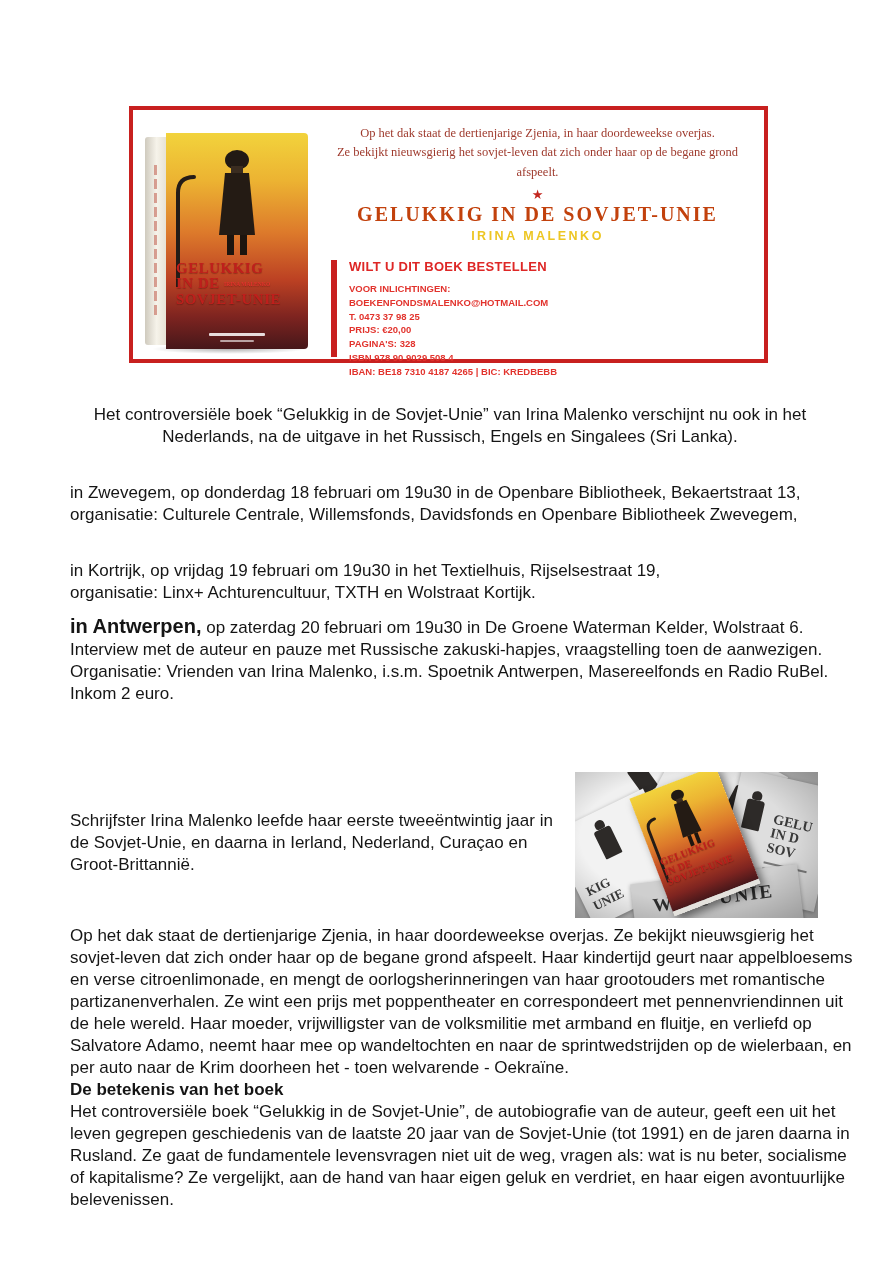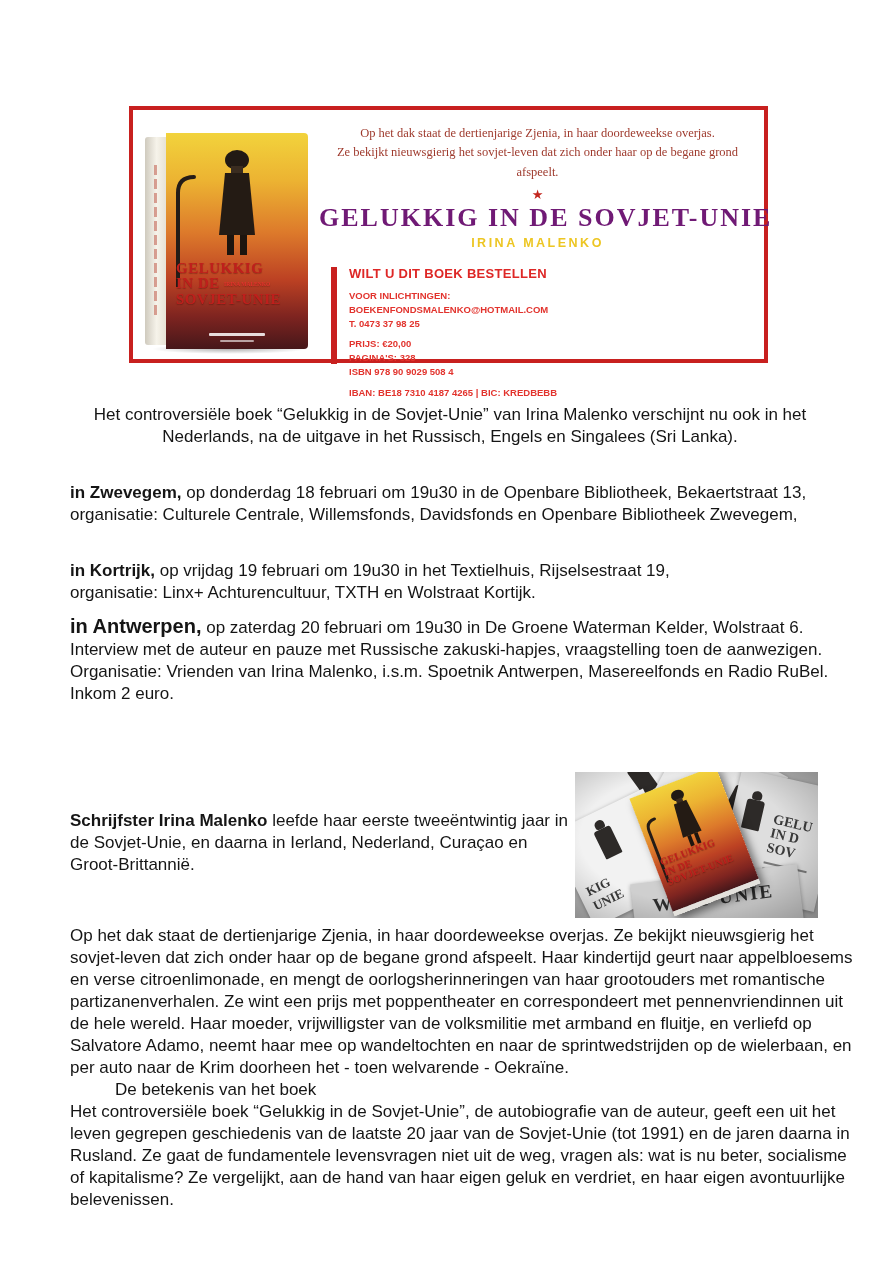--- a/index.html
+++ b/index.html
@@ -29,44 +29,44 @@
   .cover-pub{position:absolute;left:50%;bottom:13px;transform:translateX(-50%);
       width:56px;height:3px;background:rgba(255,255,255,.85);border-radius:1px;}
   .cover-pub2{position:absolute;left:50%;bottom:7px;transform:translateX(-50%);
       width:34px;height:2px;background:rgba(255,255,255,.6);border-radius:1px;}
 
   
   .ad-text{position:absolute;left:186px;top:14px;width:437px;}
   .tagline{font-family:"Liberation Serif",serif;font-size:12.5px;line-height:1.55;
       color:#9e392c;text-align:center;}
   .star{color:#c3261f;font-size:13px;text-align:center;margin-top:6px;line-height:1;}
-  .bigtitle{font-family:"Liberation Serif",serif;font-weight:bold;font-size:26px;
-      color:#701a75;letter-spacing:2px;text-align:center;margin-top:2px;white-space:nowrap;}
+  .bigtitle{font-family:"Liberation Serif",serif;font-weight:bold;font-size:20px;
+      color:#c2410c;letter-spacing:2px;text-align:center;margin-top:2px;white-space:nowrap;}
   .subauthor{font-size:12.5px;font-weight:bold;color:#edc623;letter-spacing:2.5px;
       text-align:center;margin-top:3px;}
   .cols{display:flex;margin-top:15px;}
   .blurb{flex:0 0 212px;text-align:right;font-size:10.5px;line-height:1.55;color:#6e6e6e;}
   .vbar{flex:0 0 6px;height:97px;background:#c8201f;margin:2px 12px 0 12px;}
   .order{flex:1;color:#e2332d;font-weight:bold;font-size:9.5px;line-height:1.45;}
   .order-h{font-size:13px;color:#de2726;letter-spacing:.3px;margin-bottom:5px;}
   .order > div:nth-child(5),
-  .order > div:nth-child(8){margin-top:7px;}
+  .order > div:nth-child(8){}
 
   
   .bodytext{font-size:17px;line-height:22px;color:#151515;}
   .intro{position:absolute;left:57px;top:404px;width:786px;text-align:center;}
   .sec{position:absolute;left:70px;width:780px;}
   .sec-zwevegem{top:482px;}
   .sec-kortrijk{top:560px;}
   .sec-antwerpen{top:615px;}
-  .lead{font-weight:bold;text-align:right;}
+  .lead{font-weight:normal;text-align:right;}
   .lead-big{font-weight:bold;font-size:20px;}
   .bio{position:absolute;left:70px;top:810px;width:505px;}
   .synopsis{position:absolute;left:70px;top:925px;width:783px;}
-  .syn-heading{font-weight:normal;margin-left:45px;}
+  .syn-heading{font-weight:bold;}
   p{margin:0;}
 
   
   .photo{position:absolute;left:575px;top:772px;width:243px;height:146px;
       background:#b9b9b9;overflow:hidden;}
   .photo::after{content:"";position:absolute;inset:0;
       background:radial-gradient(ellipse at 45% 45%,rgba(0,0,0,0) 55%,rgba(0,0,0,.28) 100%);pointer-events:none;}
   .flyer{position:absolute;box-shadow:0 1px 4px rgba(0,0,0,.35);}
   .f-topleft{left:-22px;top:-34px;width:120px;height:92px;background:#f0f0f0;transform:rotate(-36deg);}
   .f-topmid{left:88px;top:-26px;width:112px;height:84px;background:#e9e9e9;transform:rotate(28deg);}

